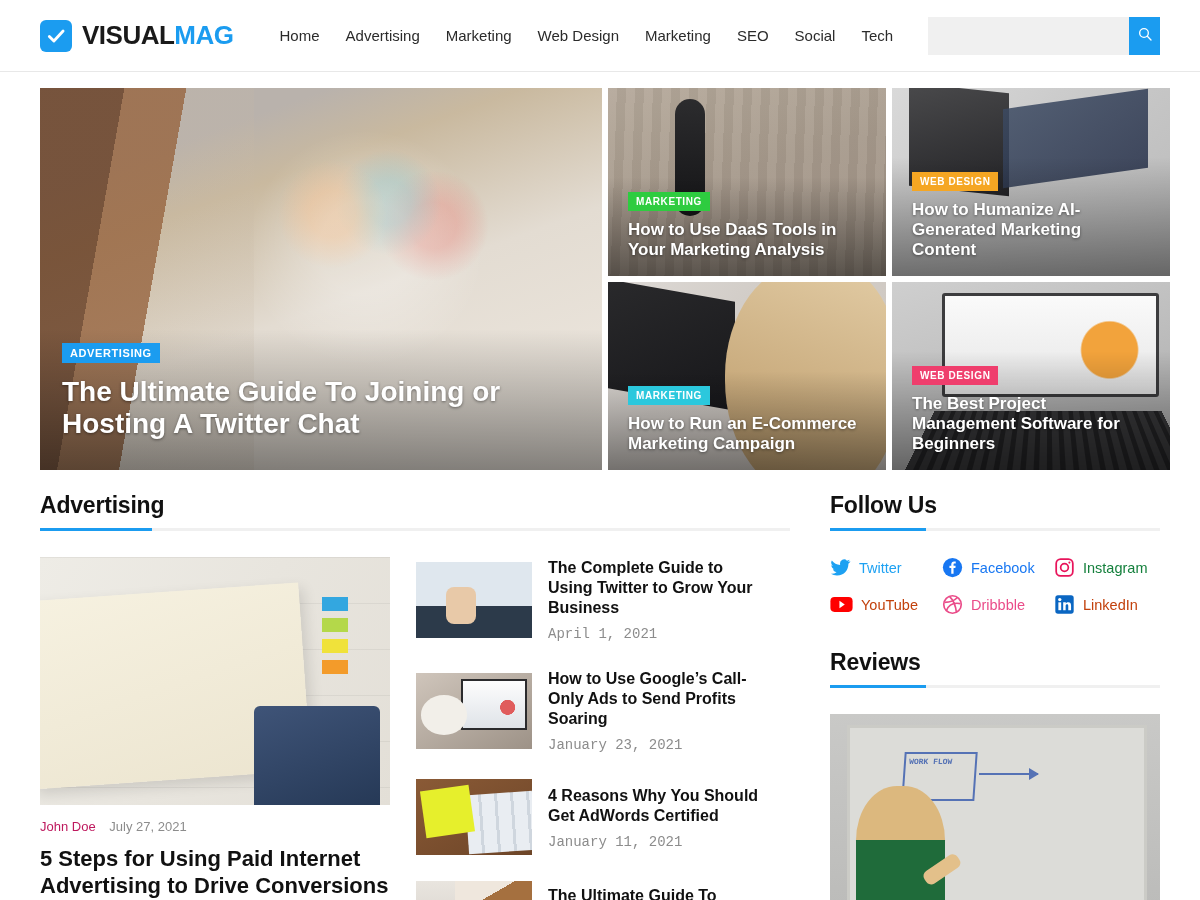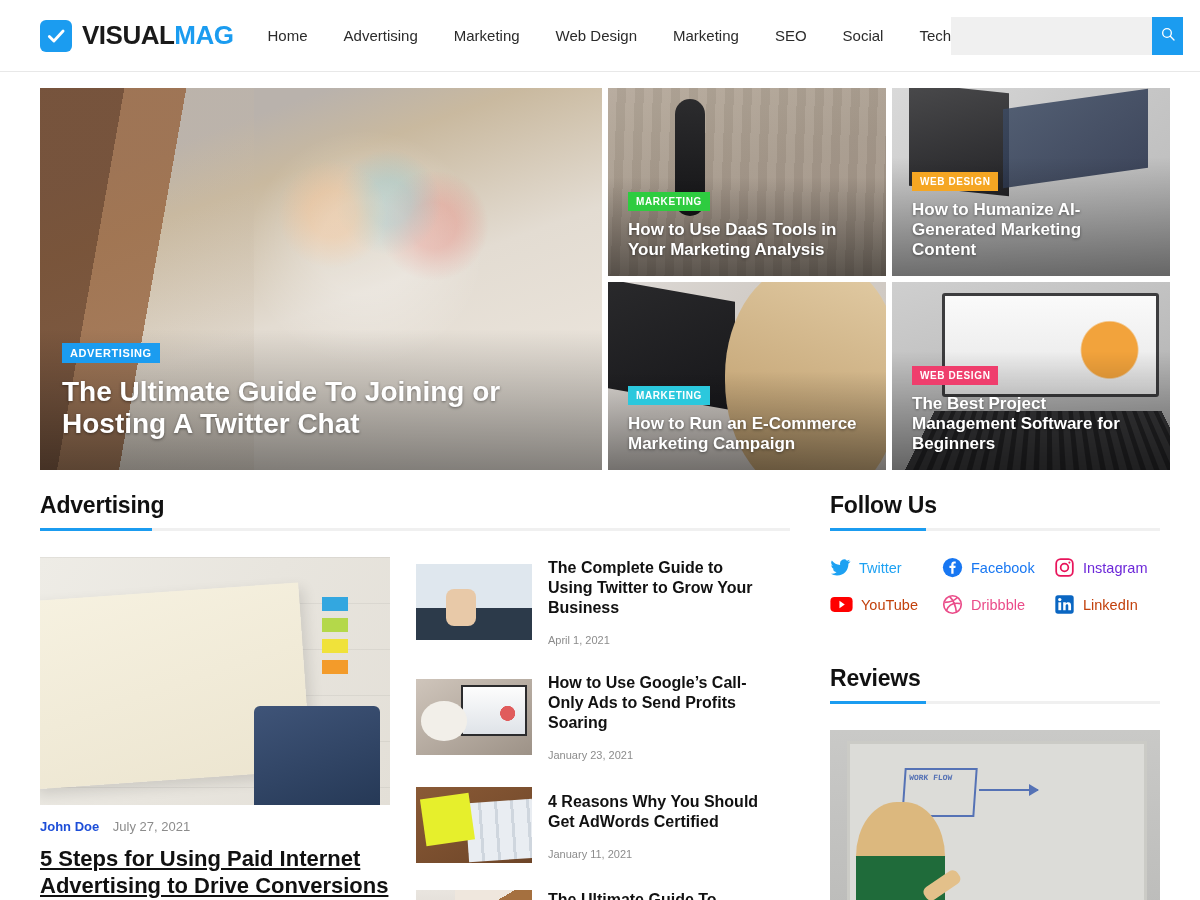--- a/index.html
+++ b/index.html
@@ -22,21 +22,21 @@
   .logo { display: flex; align-items: flex-start; gap: 10px; }
   .logo-mark {
     width: 32px; height: 32px; border-radius: 6px;
     background: #1b9cf0; display: flex; align-items: center; justify-content: center;
   }
   .logo-mark svg { display: block; }
   .logo-text { font-size: 26px; font-weight: 700; letter-spacing: -0.5px; }
   .logo-text .a { color: #1a1a1a; }
   .logo-text .b { color: #1b9cf0; }
 
-  .nav { display: flex; align-items: center; gap: 36px; margin-left: 34px; }
+  .nav { display: flex; align-items: center; gap: 26px; margin-left: 46px; }
   .nav a {
     font-size: 15px; color: #2b2b2b; text-decoration: none; white-space: nowrap;
   }
 
   .search { margin-left: auto; display: flex; height: 38px; width: 232px; }
   .search input {
     flex: 1; border: none; background: #f0f0f0;
     padding: 0 10px; font-size: 14px; font-family: inherit; outline: none;
   }
   .search .btn {
@@ -179,24 +179,24 @@
   }
   .ph-notebook::before{
     content:""; position:absolute; right:3%; bottom:-4%; width:36%; height:44%;
     background: linear-gradient(160deg,#3f5478,#243754); border-radius:6px;
     z-index:3;
   }
   .stickies{ position:absolute; right:12%; top:16%; z-index:2; }
   .stickies i{ display:block; width:26px; height:14px; margin-bottom:7px; }
 
   .meta { margin-top: 14px; font-size: 13px; }
-  .meta .author { font-weight: 700; color: #1d4ed8; }
+  .meta .author { font-weight: 400; color: #be185d; }
   .meta .date { color: #8c8c8c; margin-left: 10px; }
   .feature-title {
-    margin-top: 12px; font-size: 22px; font-weight: 700; line-height: 1.22; color: #111; text-decoration: underline;
+    margin-top: 12px; font-size: 22px; font-weight: 700; line-height: 1.22; color: #111;
   }
 
   .list-item { display: flex; gap: 16px; margin-bottom: 26px; align-items: center; }
   .list-thumb { width: 116px; height: 76px; flex: 0 0 116px; position: relative; overflow: hidden; }
   .t-thumbsup{ background: linear-gradient(180deg,#dfe7ee 0 58%, #2c3a4a 58% 100%); }
   .t-thumbsup::after{ content:""; position:absolute; left:26%; top:34%; width:26%; height:48%;
       background:#e8c9a8; border-radius:8px; }
   .t-coffee{ background: linear-gradient(150deg,#cfc5bb,#9d9287); }
   .t-coffee::after{ content:""; position:absolute; left:4%; top:30%; width:40%; height:52%;
       background:#f2efe9; border-radius:50%; }
@@ -207,21 +207,21 @@
   .t-sticky::after{ content:""; position:absolute; left:6%; top:12%; width:42%; height:62%;
       background:#e6ef2c; transform: rotate(-8deg); }
   .t-sticky::before{ content:""; position:absolute; right:-2%; top:18%; width:58%; height:78%;
       background: repeating-linear-gradient(90deg,#e9edf2 0 13px,#cfd6de 13px 16px); transform: rotate(-4deg); }
   .t-bag{ background: linear-gradient(150deg,#efe7dd 0 40%, #a5703f 40% 100%); }
   .t-bag::after{ content:""; position:absolute; left:0; top:0; width:34%; height:100%;
       background: linear-gradient(180deg,#e9e5df,#cfcac3); }
 
   .list-body { flex: 1; padding-top: 1px; }
   .list-title { font-size: 16px; font-weight: 700; line-height: 1.25; color: #111; }
-  .list-date { margin-top: 16px; font-size: 11px; color: #8c8c8c; }
+  .list-date { margin-top: 8px; font-size: 14px; color: #8c8c8c; font-family: Liberation Mono, monospace; }
 
   
   .social-grid {
     display: grid; grid-template-columns: 1fr 1fr 1fr;
     row-gap: 16px; column-gap: 6px; margin-top: 4px;
   }
   .social { display: flex; align-items: center; gap: 8px; text-decoration: none; font-size: 14.5px; }
   .social svg { flex: 0 0 auto; display:block; }
 
   .review-img { width: 330px; height: 190px; position: relative; overflow: hidden; margin-top: 4px; }
@@ -408,21 +408,21 @@
       <a class="social" href="#" style="color:#1877f2">
         <span>
           <svg width="21" height="21" viewBox="0 0 24 24">
               <circle cx="12" cy="12" r="11" fill="#1877f2"></circle>
               <path d="M13.2 19v-6.4h2.1l.3-2.5h-2.4V8.5c0-.7.2-1.2 1.2-1.2h1.3V5.1c-.2 0-1-.1-1.9-.1-1.9 0-3.2 1.2-3.2 3.3v1.8H8.5v2.5h2.1V19z" fill="#fff"></path>
             </svg>
         </span>
         <span>Facebook</span>
       </a>
 
-      <a class="social" href="#" style="color:#6d28d9">
+      <a class="social" href="#" style="color:#15803d">
         <span>
           <svg width="21" height="21" viewBox="0 0 24 24" fill="none" stroke="#e8145b" stroke-width="2">
               <rect x="2.5" y="2.5" width="19" height="19" rx="5"></rect>
               <circle cx="12" cy="12" r="4.4"></circle>
               <circle cx="17.6" cy="6.4" r="1.2" fill="#e8145b" stroke="none"></circle>
             </svg>
         </span>
         <span>Instagram</span>
       </a>
 
@@ -453,21 +453,21 @@
               <rect x="5" y="9.5" width="3.2" height="9" fill="#fff"></rect>
               <circle cx="6.6" cy="6.4" r="1.9" fill="#fff"></circle>
               <path d="M10.5 9.5h3v1.3c.5-.9 1.6-1.5 2.9-1.5 2.2 0 3.1 1.4 3.1 3.8v5.4h-3.2v-4.8c0-1.2-.4-1.9-1.4-1.9-1 0-1.6.7-1.6 1.9v4.8h-2.8z" fill="#fff"></path>
             </svg>
         </span>
         <span>LinkedIn</span>
       </a>
 
     </div>
 
-    <div class="sec-head" style="margin-top:50px;">
+    <div class="sec-head" style="margin-top:34px;">
       <h2>Reviews</h2>
       <div class="sec-rule w96"></div>
     </div>
 
     <div class="review-img">
       <span class="ph-whiteboard"></span>
       <span class="wb-frame"></span>
       <span class="wb-note">WORK FLOW</span>
       <span class="wb-arrow"></span>
       <span class="wb-person"></span>

